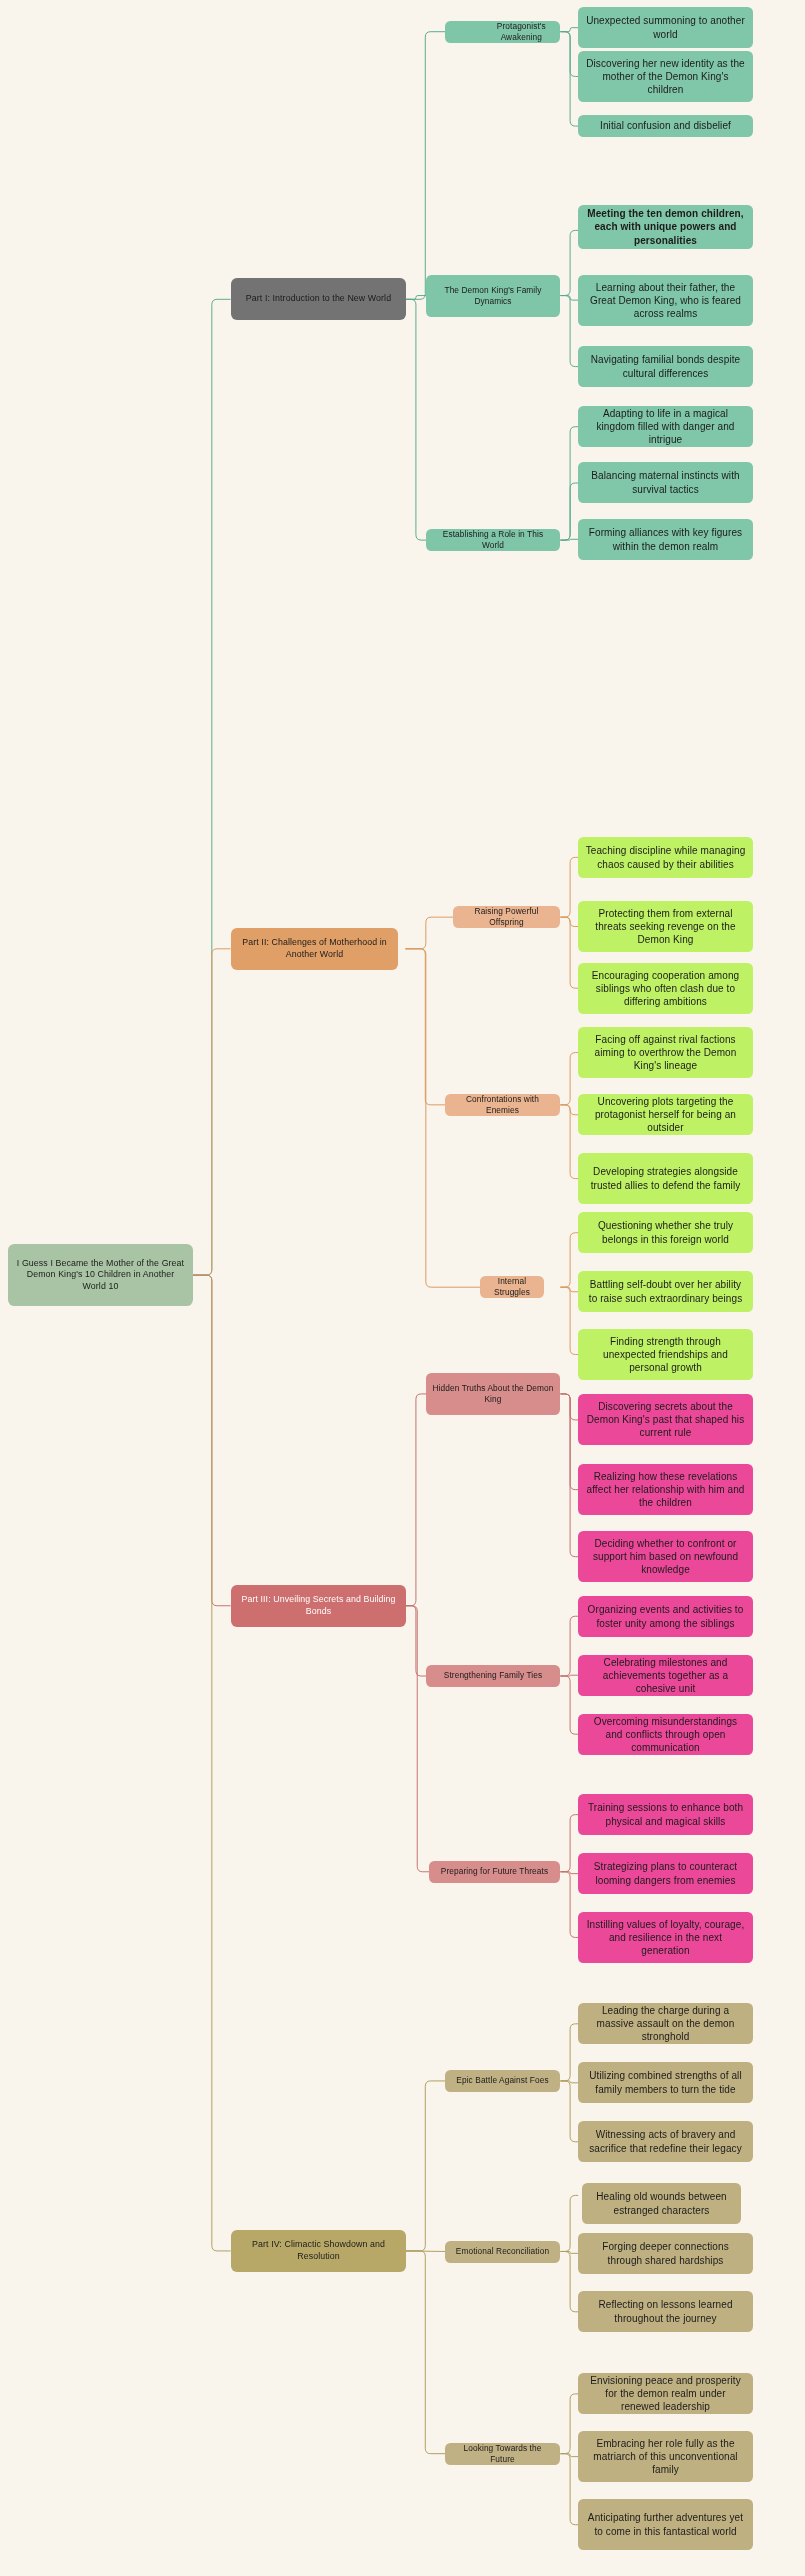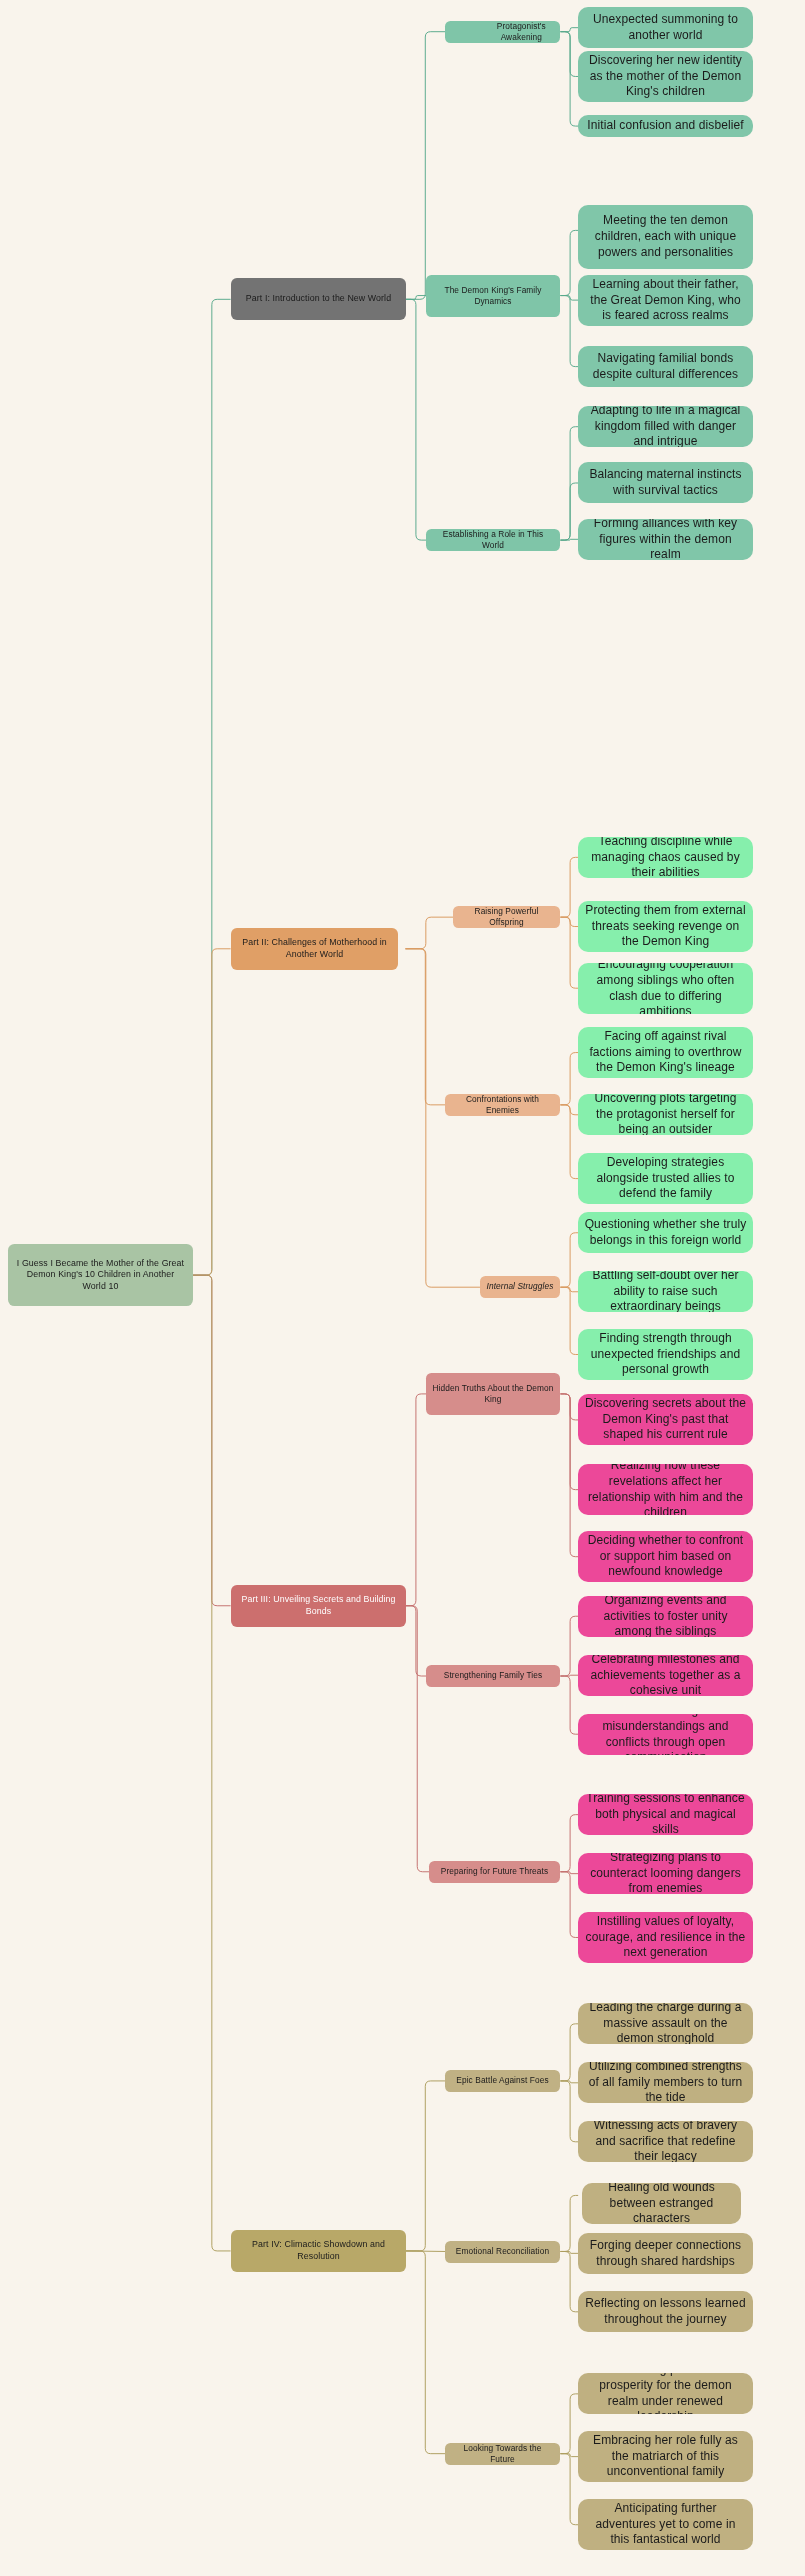--- a/index.html
+++ b/index.html
@@ -49,23 +49,23 @@
   .lvl1.orange{background:#E09F66;}
   .lvl1.red{background:#CC6F6E;color:#ffffff;}
   .lvl1.olive{background:#B8A868;}
   
   .lvl2{ font-size:8.3px;}
   .lvl2.green{background:#7FC5A8;}
   .lvl2.orange{background:#E9B48F;}
   .lvl2.red{background:#D68D8B;}
   .lvl2.olive{background:#C0B184;}
   
-  .lvl3{ font-size:12px;border-radius:10px;}
+  .lvl3{ font-size:10px;}
   .lvl3.green{background:#80C6A9;}
-  .lvl3.orange{background:#86efac;}
+  .lvl3.orange{background:#bef264;}
   .lvl3.red{background:#ec4899;}
   .lvl3.olive{background:#BFB081;}
 </style>
 </head>
 <body>
 
 <div id="canvas">
   <svg id="edges" viewBox="0 0 1501 4803">
       <path d="M 360 2377.5 L 385 2377.5 Q 395 2377.5 395 2367.5 L 395 568 Q 395 558 405 558 L 430 558" fill="none" stroke="#58A98C" stroke-width="1.8"></path>
       <path d="M 756 558 L 783 558 Q 793 558 793 548 L 793 69 Q 793 59 803 59 L 830 59" fill="none" stroke="#58A98C" stroke-width="1.8"></path>
@@ -135,21 +135,21 @@
       </div>
       <div class="node lvl3 green" style="left: 578px; top: 51px; width: 175px; height: 51px;">
         <span>Discovering her new identity as the mother of the Demon King's children</span>
       </div>
       <div class="node lvl3 green" style="left: 578px; top: 115px; width: 175px; height: 21.5px;">
         <span>Initial confusion and disbelief</span>
       </div>
       <div class="node lvl2 green" style="left: 426px; top: 275px; width: 134px; height: 42px;">
         <span>The Demon King's Family Dynamics</span>
       </div>
-      <div class="node lvl3 green" style="left: 578px; top: 205px; width: 175px; height: 64px;">
+      <div class="node lvl3 green" style="left: 578px; top: 205px; width: 175px; height: 44px; font-weight: bold;">
         <span>Meeting the ten demon children, each with unique powers and personalities</span>
       </div>
       <div class="node lvl3 green" style="left: 578px; top: 275px; width: 175px; height: 51px;">
         <span>Learning about their father, the Great Demon King, who is feared across realms</span>
       </div>
       <div class="node lvl3 green" style="left: 578px; top: 346px; width: 175px; height: 41px;">
         <span>Navigating familial bonds despite cultural differences</span>
       </div>
       <div class="node lvl2 green" style="left: 426px; top: 529px; width: 134px; height: 21.5px;">
         <span>Establishing a Role in This World</span>
@@ -183,21 +183,21 @@
       </div>
       <div class="node lvl3 orange" style="left: 578px; top: 1027px; width: 175px; height: 51px;">
         <span>Facing off against rival factions aiming to overthrow the Demon King's lineage</span>
       </div>
       <div class="node lvl3 orange" style="left: 578px; top: 1094px; width: 175px; height: 41px;">
         <span>Uncovering plots targeting the protagonist herself for being an outsider</span>
       </div>
       <div class="node lvl3 orange" style="left: 578px; top: 1153px; width: 175px; height: 51px;">
         <span>Developing strategies alongside trusted allies to defend the family</span>
       </div>
-      <div class="node lvl2 orange" style="left: 480px; top: 1276px; width: 80px; height: 21.5px; font-style: italic;">
+      <div class="node lvl2 orange" style="left: 480px; top: 1276px; width: 64px; height: 21.5px;">
         <span>Internal Struggles</span>
       </div>
       <div class="node lvl3 orange" style="left: 578px; top: 1212px; width: 175px; height: 41px;">
         <span>Questioning whether she truly belongs in this foreign world</span>
       </div>
       <div class="node lvl3 orange" style="left: 578px; top: 1271px; width: 175px; height: 41px;">
         <span>Battling self-doubt over her ability to raise such extraordinary beings</span>
       </div>
       <div class="node lvl3 orange" style="left: 578px; top: 1329px; width: 175px; height: 51px;">
         <span>Finding strength through unexpected friendships and personal growth</span>

